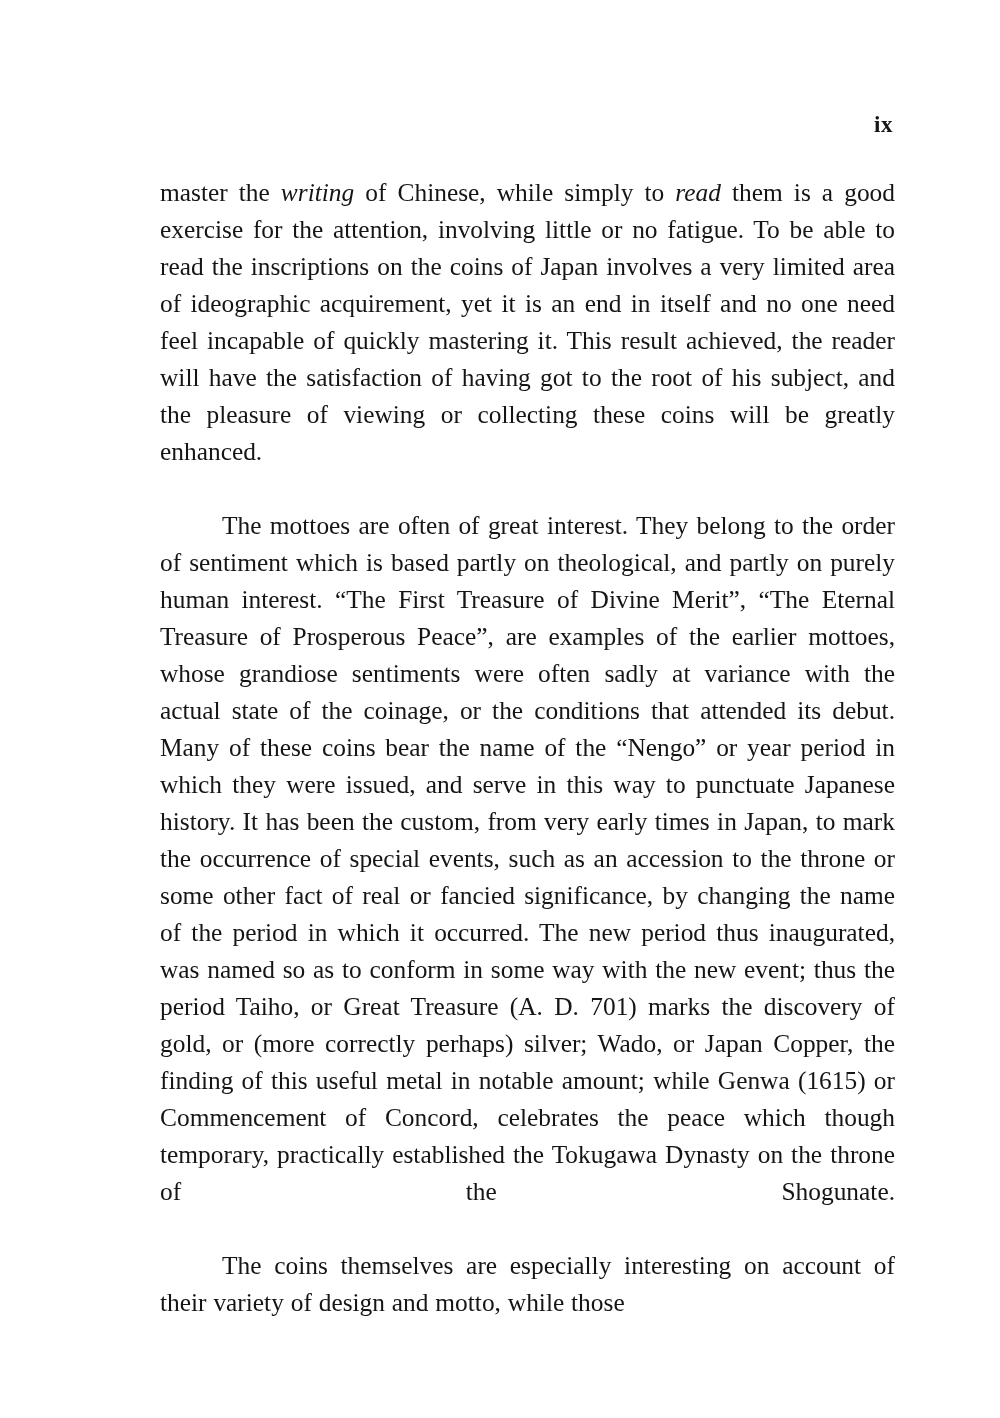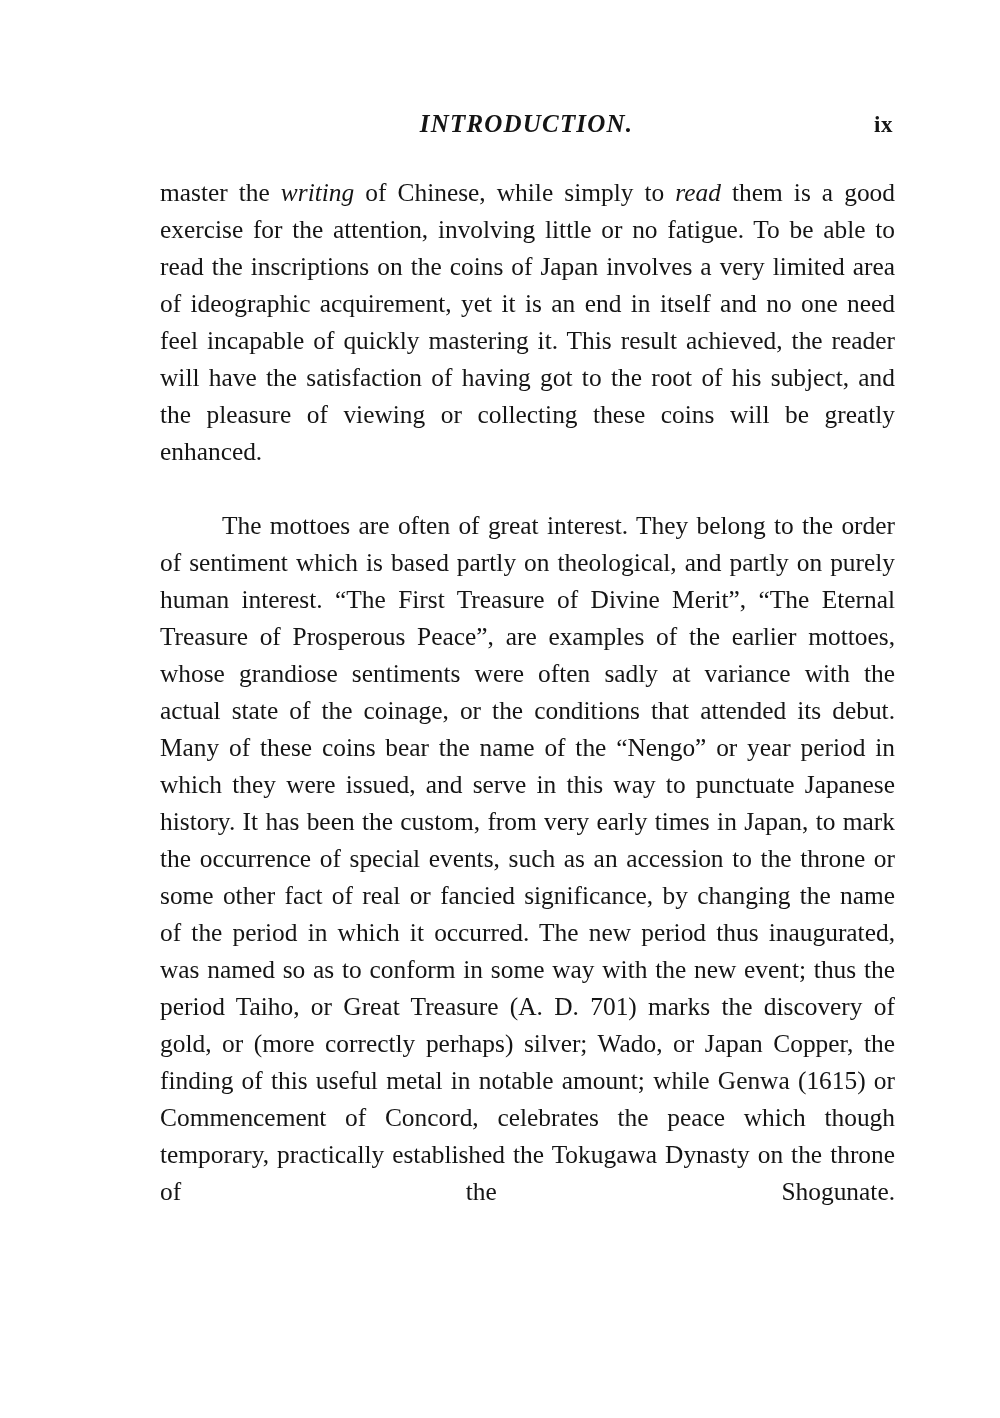--- a/index.html
+++ b/index.html
@@ -77,22 +77,22 @@
   .para i {
     font-style: italic;
   }
 </style>
 </head>
 <body>
 
 <div class="page">
 
   <div class="running-head">
-    <div class="title">INTRODUCTION.</div>
     <div class="folio">ix</div>
   </div>
 
   <div class="textblock">
     <p class="para full">master the <i>writing</i> of Chinese, while simply to <i>read</i> them is a good exercise for the attention, involving little or no fatigue.   To be able to read the inscriptions on the coins of Japan involves a very limited area of ideographic acquirement, yet it is an end in itself and no one need feel incapable of quickly mastering it.   This result achieved, the reader will have the satisfaction of having got to the root of his subject, and the pleasure of viewing or collecting these coins will be greatly enhanced.</p>
     <p class="para indent full">The mottoes are often of great interest.   They belong to the order of sentiment which is based partly on theological, and partly on purely human interest.   “The First Treasure of Divine Merit”, “The Eternal Treasure of Prosperous Peace”, are examples of the earlier mottoes, whose grandiose sentiments were often sadly at variance with the actual state of the coinage, or the conditions that attended its debut.   Many of these coins bear the name of the “Nengo” or year period in which they were issued, and serve in this way to punctuate Japanese history.   It has been the custom, from very early times in Japan, to mark the occurrence of special events, such as an accession to the throne or some other fact of real or fancied significance, by changing the name of the period in which it occurred. The new period thus inaugurated, was named so as to conform in some way with the new event; thus the period Taiho, or Great Treasure (A. D. 701) marks the discovery of gold, or (more correctly perhaps) silver; Wado, or Japan Copper, the finding of this useful metal in notable amount; while Genwa (1615) or Commencement of Concord, celebrates the peace which though temporary, practically established the Tokugawa Dynasty on the throne of the Shogunate.</p>
+    <p class="para indent">The coins themselves are especially interesting on account of their variety of design and motto, while those</p>
   </div>
 
 </div>
 
 </body></html>

